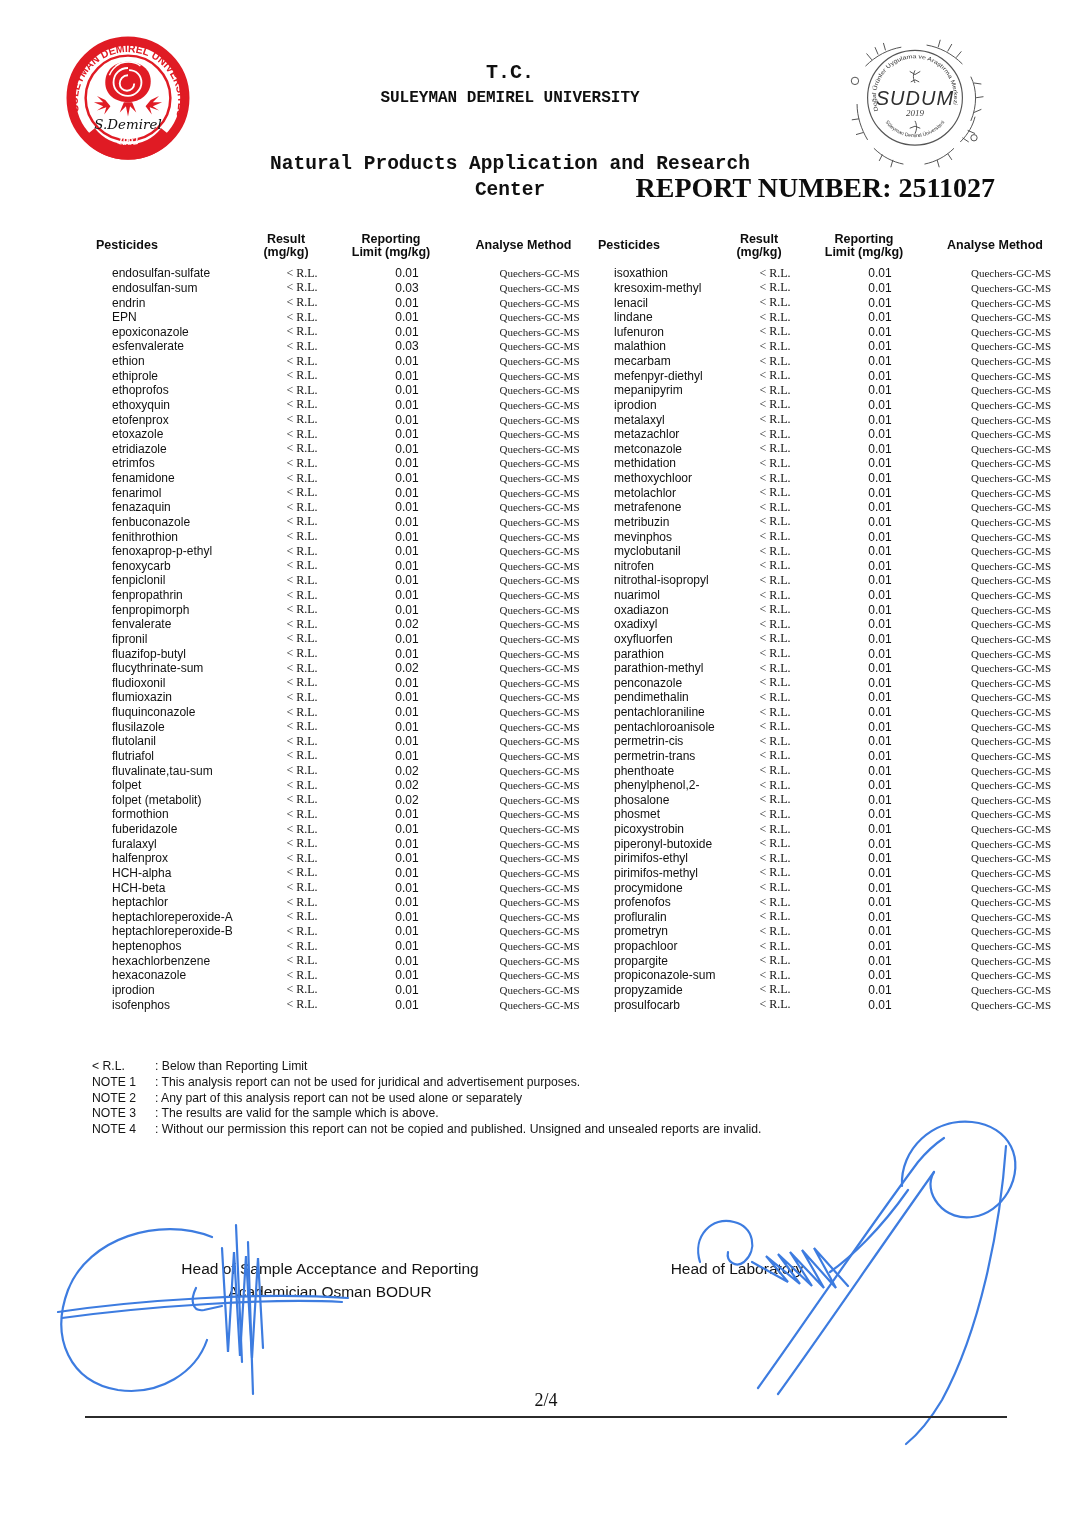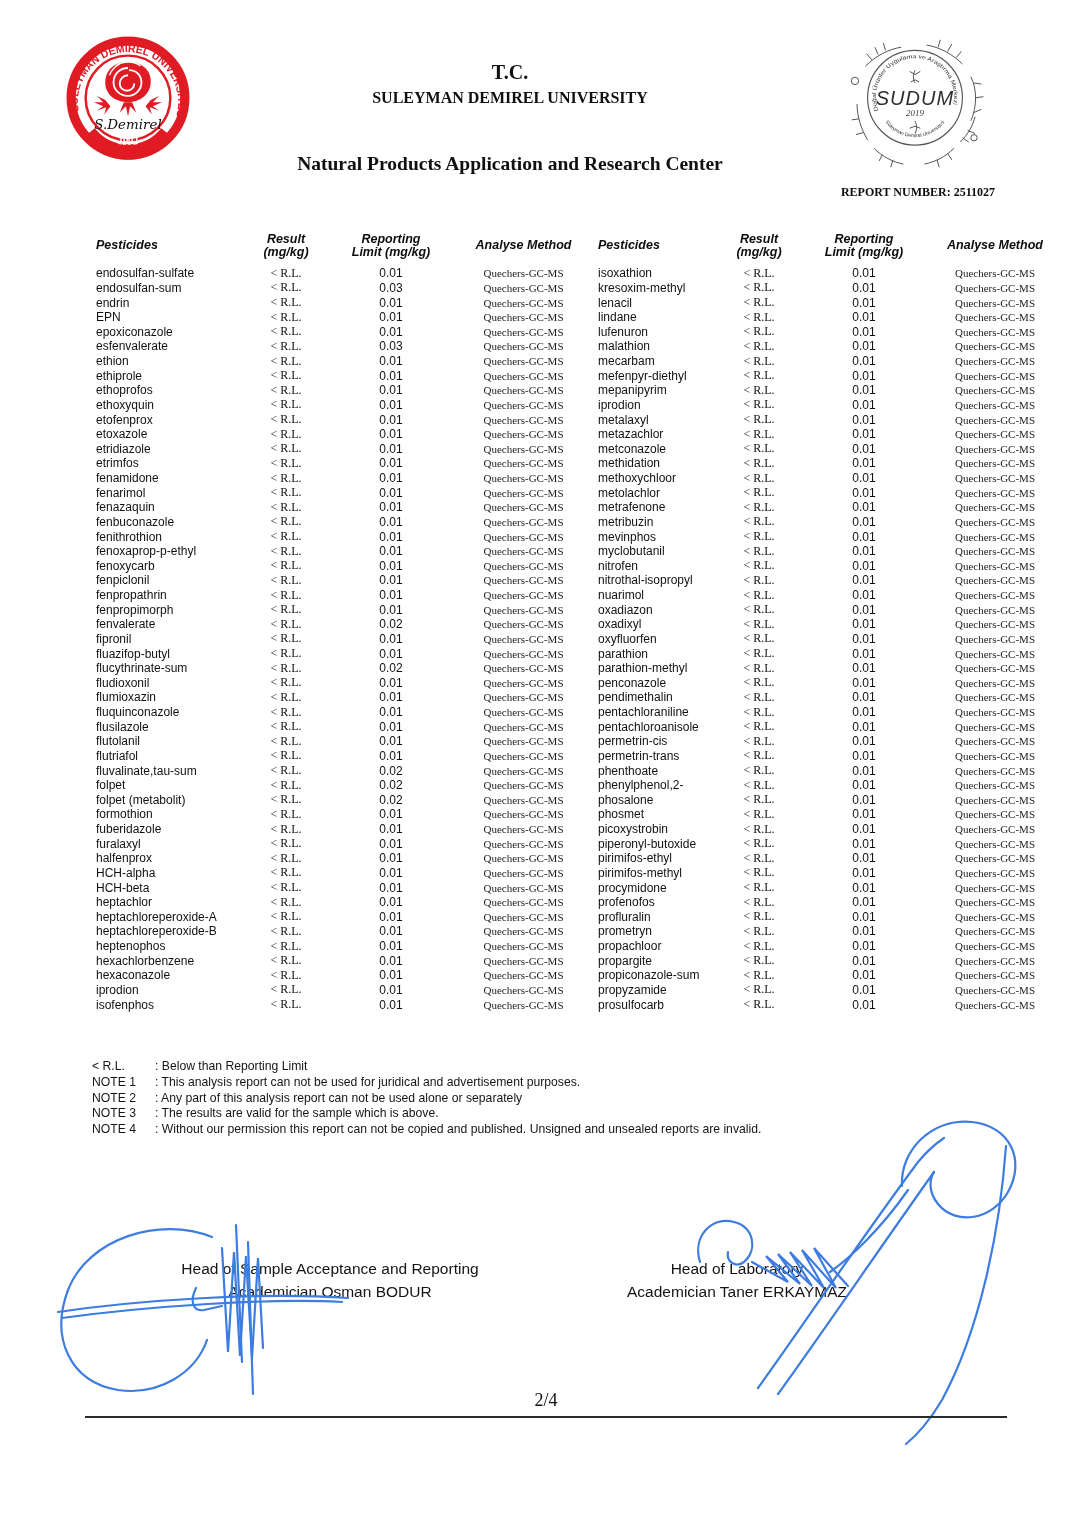--- a/index.html
+++ b/index.html
@@ -1,34 +1,34 @@
 <!DOCTYPE html>
 <html><head>
 <meta charset="utf-8">
 <style>
   html,body{margin:0;padding:0;background:#9a9a9a;}
   .page{position:relative;width:1080px;height:1527px;background:#ffffff;overflow:hidden;
         font-family:"Liberation Sans",sans-serif;color:#111;}
   
   .title-block{position:absolute;left:230px;top:60px;width:560px;text-align:center;
-               font-family:Liberation Serif, serif;font-weight:bold;color:#101010;}
+               font-family:Liberation Mono, monospace;font-weight:bold;color:#101010;}
   .t1{font-size:20px;line-height:25px;}
   .t2{font-size:16px;line-height:26px;}
   .t3{font-size:19.5px;line-height:26px;margin-top:40px;}
   .t4{font-size:19px;line-height:26px;}
-  .report-number{position:absolute;top:185px;left:595px;width:400px;text-align:right;
-                 font-family:"Liberation Serif",serif;font-weight:bold;font-size:12px;color:#0d0d0d;}
+  .report-number{position:absolute;top:172px;left:595px;width:400px;text-align:right;
+                 font-family:"Liberation Serif",serif;font-weight:bold;font-size:28px;color:#0d0d0d;}
   .uni-logo{position:absolute;left:66px;top:36px;}
   .sudum-logo{position:absolute;left:836px;top:24px;}
   
   .thead{position:absolute;top:228px;height:36px;display:flex;align-items:center;
          font-weight:bold;font-size:12.5px;line-height:13.5px;color:#0d0d0d;}
-  .thead .cell{text-align:center;white-space:pre-line;font-style:italic;}
+  .thead .cell{text-align:center;white-space:pre-line;}
   .thead .c-name{text-align:left;}
-  .tbody{position:absolute;top:266px;font-size:12px;}
+  .tbody{position:absolute;top:266px;font-size:12px;margin-left:16px;}
   .trow{display:flex;height:14.64px;align-items:center;}
   .cell{flex:none;white-space:nowrap;}
   .c-name{text-align:left;}
   .c-result,.c-limit,.c-method{text-align:center;}
   .t-left{left:96px;}
   .t-left .c-name{width:155px;}
   .t-left .c-result{width:70px;}
   .t-left .c-limit{width:140px;}
   .t-left .c-method{width:125px;}
   .t-right{left:598px;}
@@ -778,21 +778,20 @@
       <span class="note-text">: Without our permission this report can not be copied and published. Unsigned and unsealed reports are invalid.</span>
     </div>
   </div>
 
   <div class="sig sig-left">
     <div>Head of Sample Acceptance and Reporting</div>
     <div>Academician Osman BODUR</div>
   </div>
   <div class="sig sig-right">
     <div>Head of Laboratory</div>
-    <div>Academician Taner ERKAYMAZ</div>
   </div>
 
   <svg class="ink" width="1080" height="1527" viewBox="0 0 1080 1527">
     <g stroke="#3d7ce0" stroke-width="2.2" fill="none" stroke-linecap="round">
 
       <path d="M 212 1237 C 160 1216, 88 1238, 68 1290 C 50 1338, 70 1382, 118 1390 C 160 1396, 196 1372, 207 1340"></path>
       <path d="M 222 1248 L 228 1352 L 234 1252 L 240 1356 L 246 1256 L 252 1358 L 258 1258 L 263 1348"></path>
       <path d="M 236 1225 L 242 1362 M 248 1242 L 253 1394"></path>
       <path d="M 58 1312 C 140 1300, 260 1292, 348 1298 M 62 1318 C 150 1306, 270 1298, 342 1302"></path>
       <path d="M 196 1288 C 190 1300, 192 1312, 204 1310 L 222 1306"></path>

